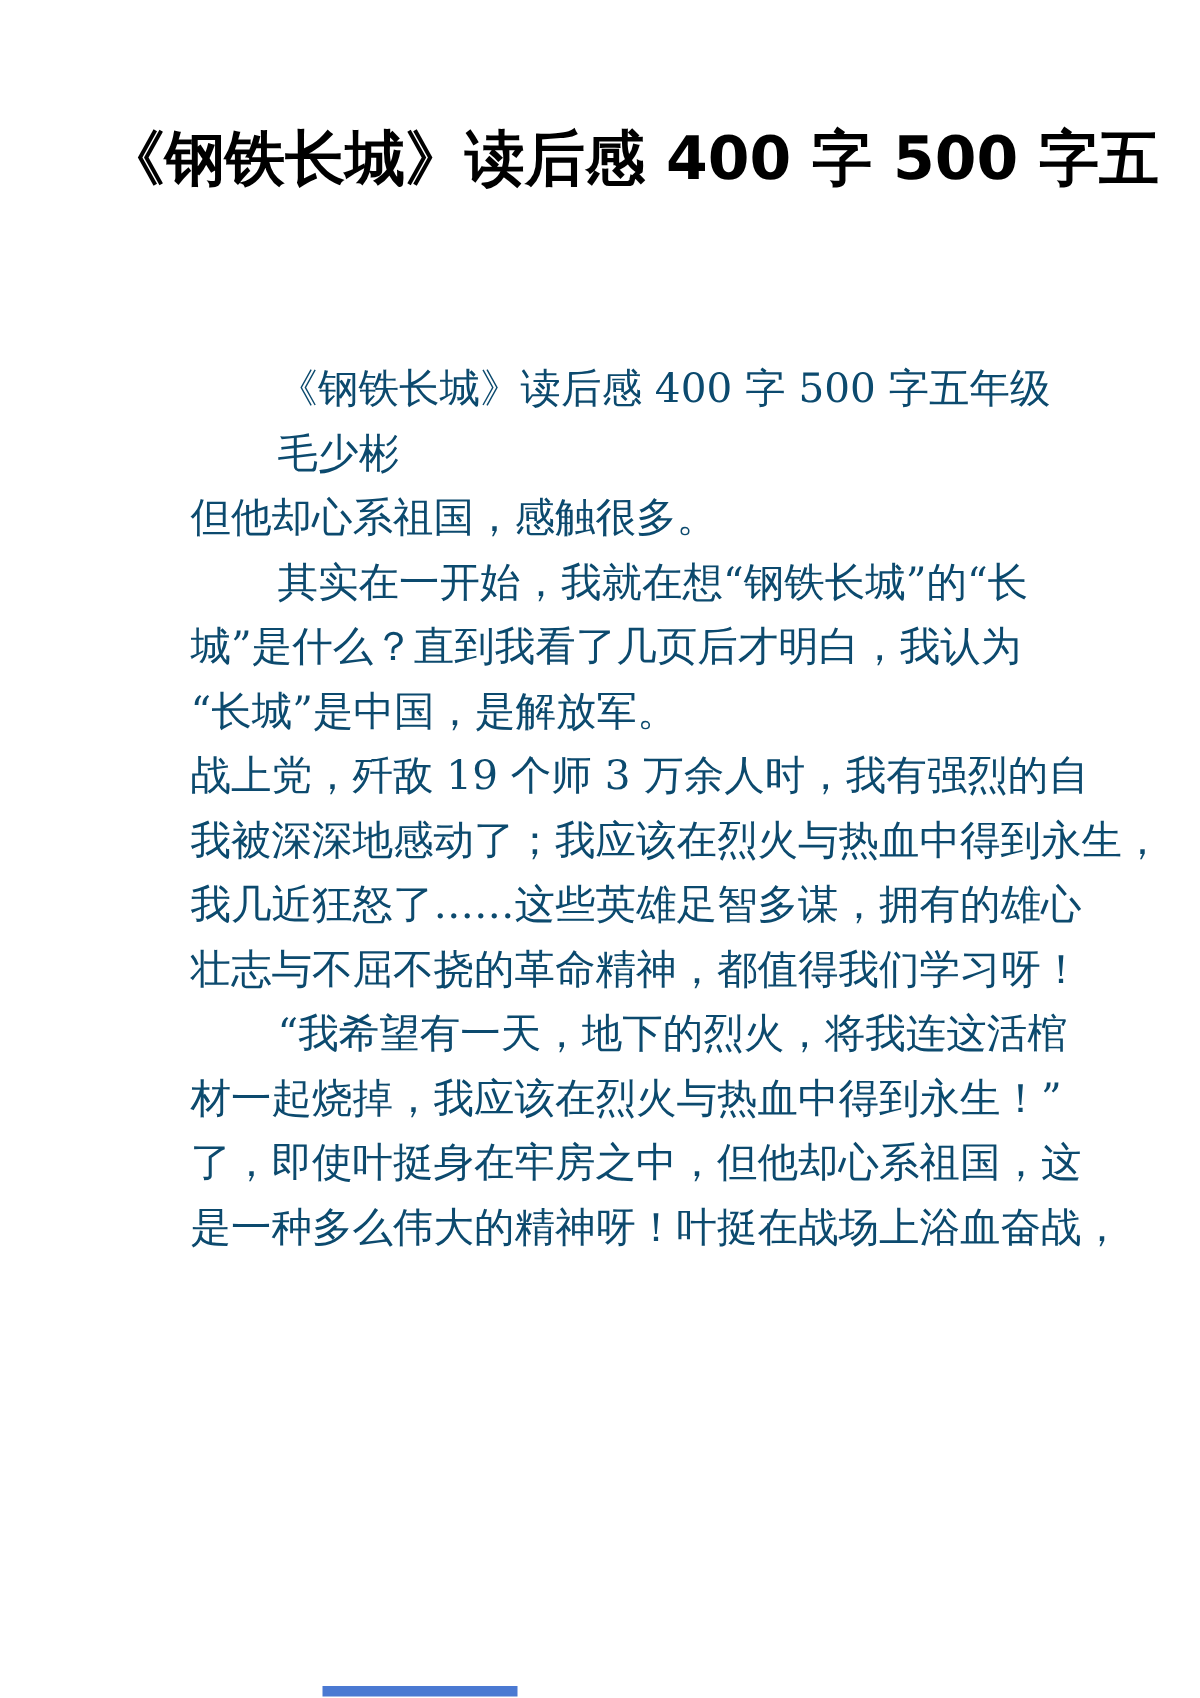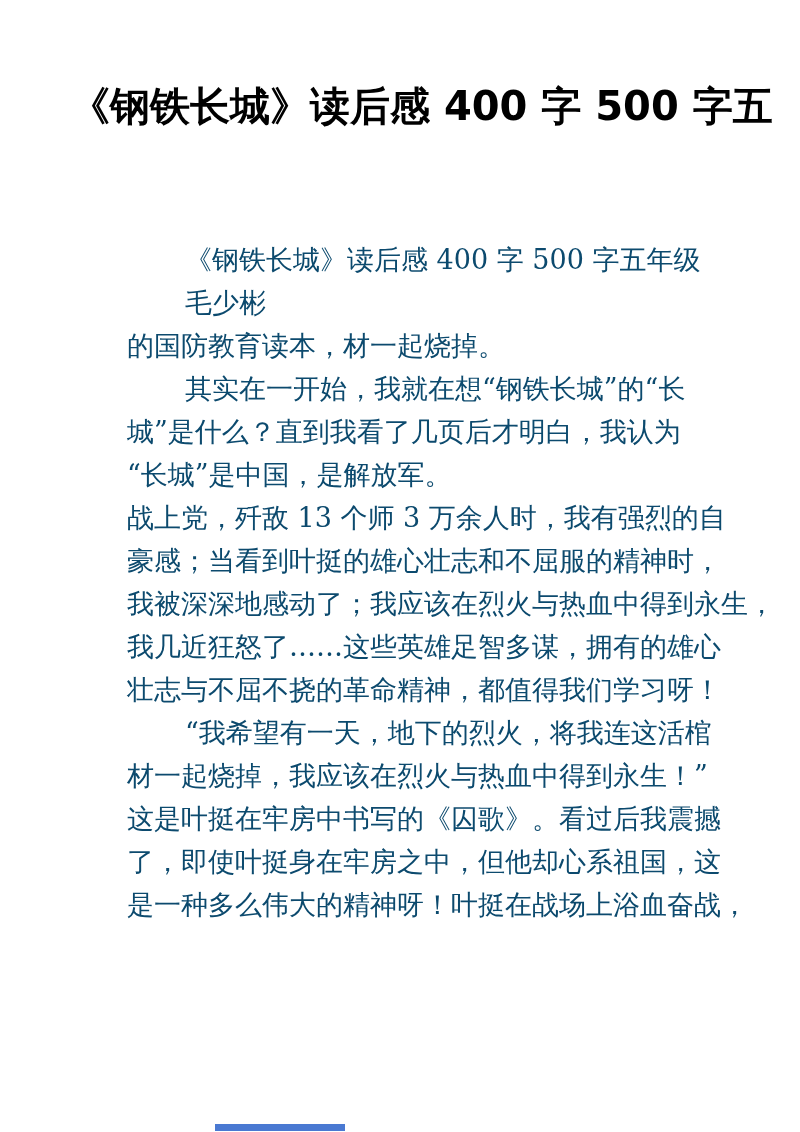--- a/index.html
+++ b/index.html
@@ -68,31 +68,29 @@
 
 <div class="page">
 
   <div class="doc-title">
     <div class="title-line">《钢铁长城》读后感 400 字 500 字五</div>
   </div>
 
   <div class="doc-body">
     <div class="text-line indent">《钢铁长城》读后感 400 字 500 字五年级</div>
     <div class="text-line indent">毛少彬</div>
-    <div class="text-line">的国防教育读本，材一起烧掉。</div>
+    <div class="text-line">但他却心系祖国，感触很多。</div>
     <div class="text-line indent">其实在一开始，我就在想“钢铁长城”的“长</div>
     <div class="text-line">城”是什么？直到我看了几页后才明白，我认为</div>
     <div class="text-line">“长城”是中国，是解放军。</div>
-    <div class="text-line">战上党，歼敌 13 个师 3 万余人时，我有强烈的自</div>
-    <div class="text-line">豪感；当看到叶挺的雄心壮志和不屈服的精神时，</div>
+    <div class="text-line">战上党，歼敌 19 个师 3 万余人时，我有强烈的自</div>
     <div class="text-line">我被深深地感动了；我应该在烈火与热血中得到永生，</div>
     <div class="text-line">我几近狂怒了……这些英雄足智多谋，拥有的雄心</div>
     <div class="text-line">壮志与不屈不挠的革命精神，都值得我们学习呀！</div>
     <div class="text-line indent">“我希望有一天，地下的烈火，将我连这活棺</div>
     <div class="text-line">材一起烧掉，我应该在烈火与热血中得到永生！”</div>
-    <div class="text-line">这是叶挺在牢房中书写的《囚歌》。看过后我震撼</div>
     <div class="text-line">了，即使叶挺身在牢房之中，但他却心系祖国，这</div>
     <div class="text-line">是一种多么伟大的精神呀！叶挺在战场上浴血奋战，</div>
   </div>
 
   <div class="bottom-bar" style="background: rgb(74, 121, 210);"></div>
 
 </div>
 
 </body></html>

